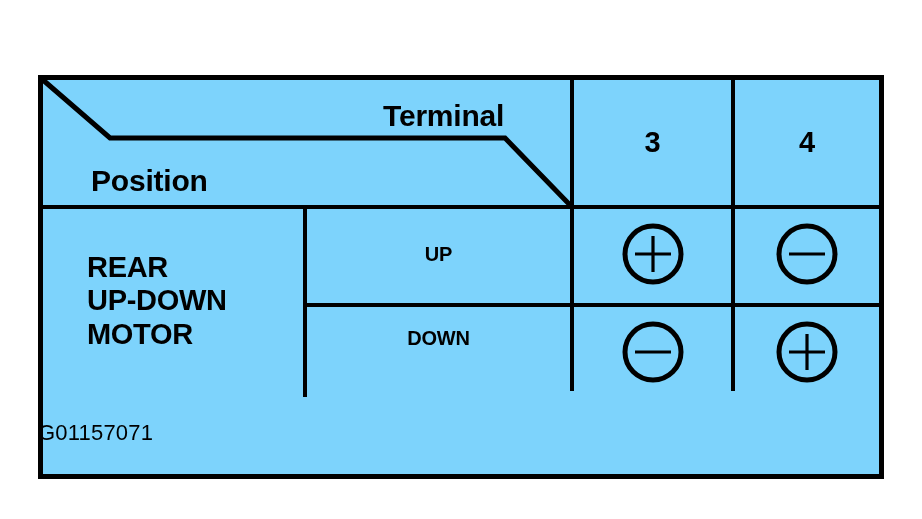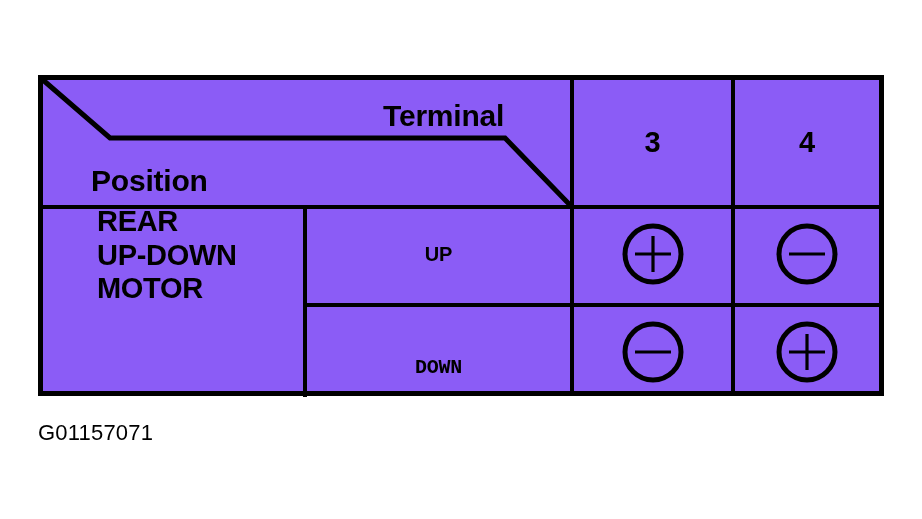--- a/index.html
+++ b/index.html
@@ -25,24 +25,24 @@
     width: 922px;
     height: 519px;
   }
 
   
   .table-frame {
     position: absolute;
     left: 38px;
     top: 75px;
     width: 846px;
-    height: 321px;
+    height: 404px;
     box-sizing: border-box;
     border: 5px solid #000;
-    background: #8b5cf6;
+    background: #7dd3fc;
   }
 
   
   .rule-v {
     position: absolute;
     width: 4px;
     background: #000;
   }
   .rule-h {
     position: absolute;
@@ -103,26 +103,27 @@
     justify-content: center;
     font-size: 29px;
     font-weight: bold;
   }
   .term-num-3 { left: 531px; width: 157px; }
   .term-num-4 { left: 692px; width: 144px; }
 
   
   .motor-label {
     position: absolute;
-    left: 12px;
+    left: 2px;
     top: 125px;
     width: 260px;
     height: 192px;
     display: flex;
     flex-direction: column;
+    justify-content: center;
     padding-left: 42px;
     box-sizing: border-box;
   }
   .motor-label .line {
     font-size: 29px;
     font-weight: bold;
     line-height: 1.16;
     letter-spacing: -0.3px;
     white-space: nowrap;
   }
@@ -133,21 +134,21 @@
     left: 264px;
     width: 263px;
     display: flex;
     align-items: center;
     justify-content: center;
     font-size: 20px;
     font-weight: bold;
     letter-spacing: -0.2px;
   }
   .mode-up   { top: 125px; height: 98px; }
-  .mode-down { top: 242px; height: 90px; font-family: Liberation Mono, monospace; }
+  .mode-down { top: 213px; height: 90px; }
 
   
   .sig-cell {
     position: absolute;
     display: flex;
     align-items: center;
     justify-content: center;
   }
   .sig-col-3 { left: 531px; width: 157px; }
   .sig-col-4 { left: 692px; width: 144px; }

